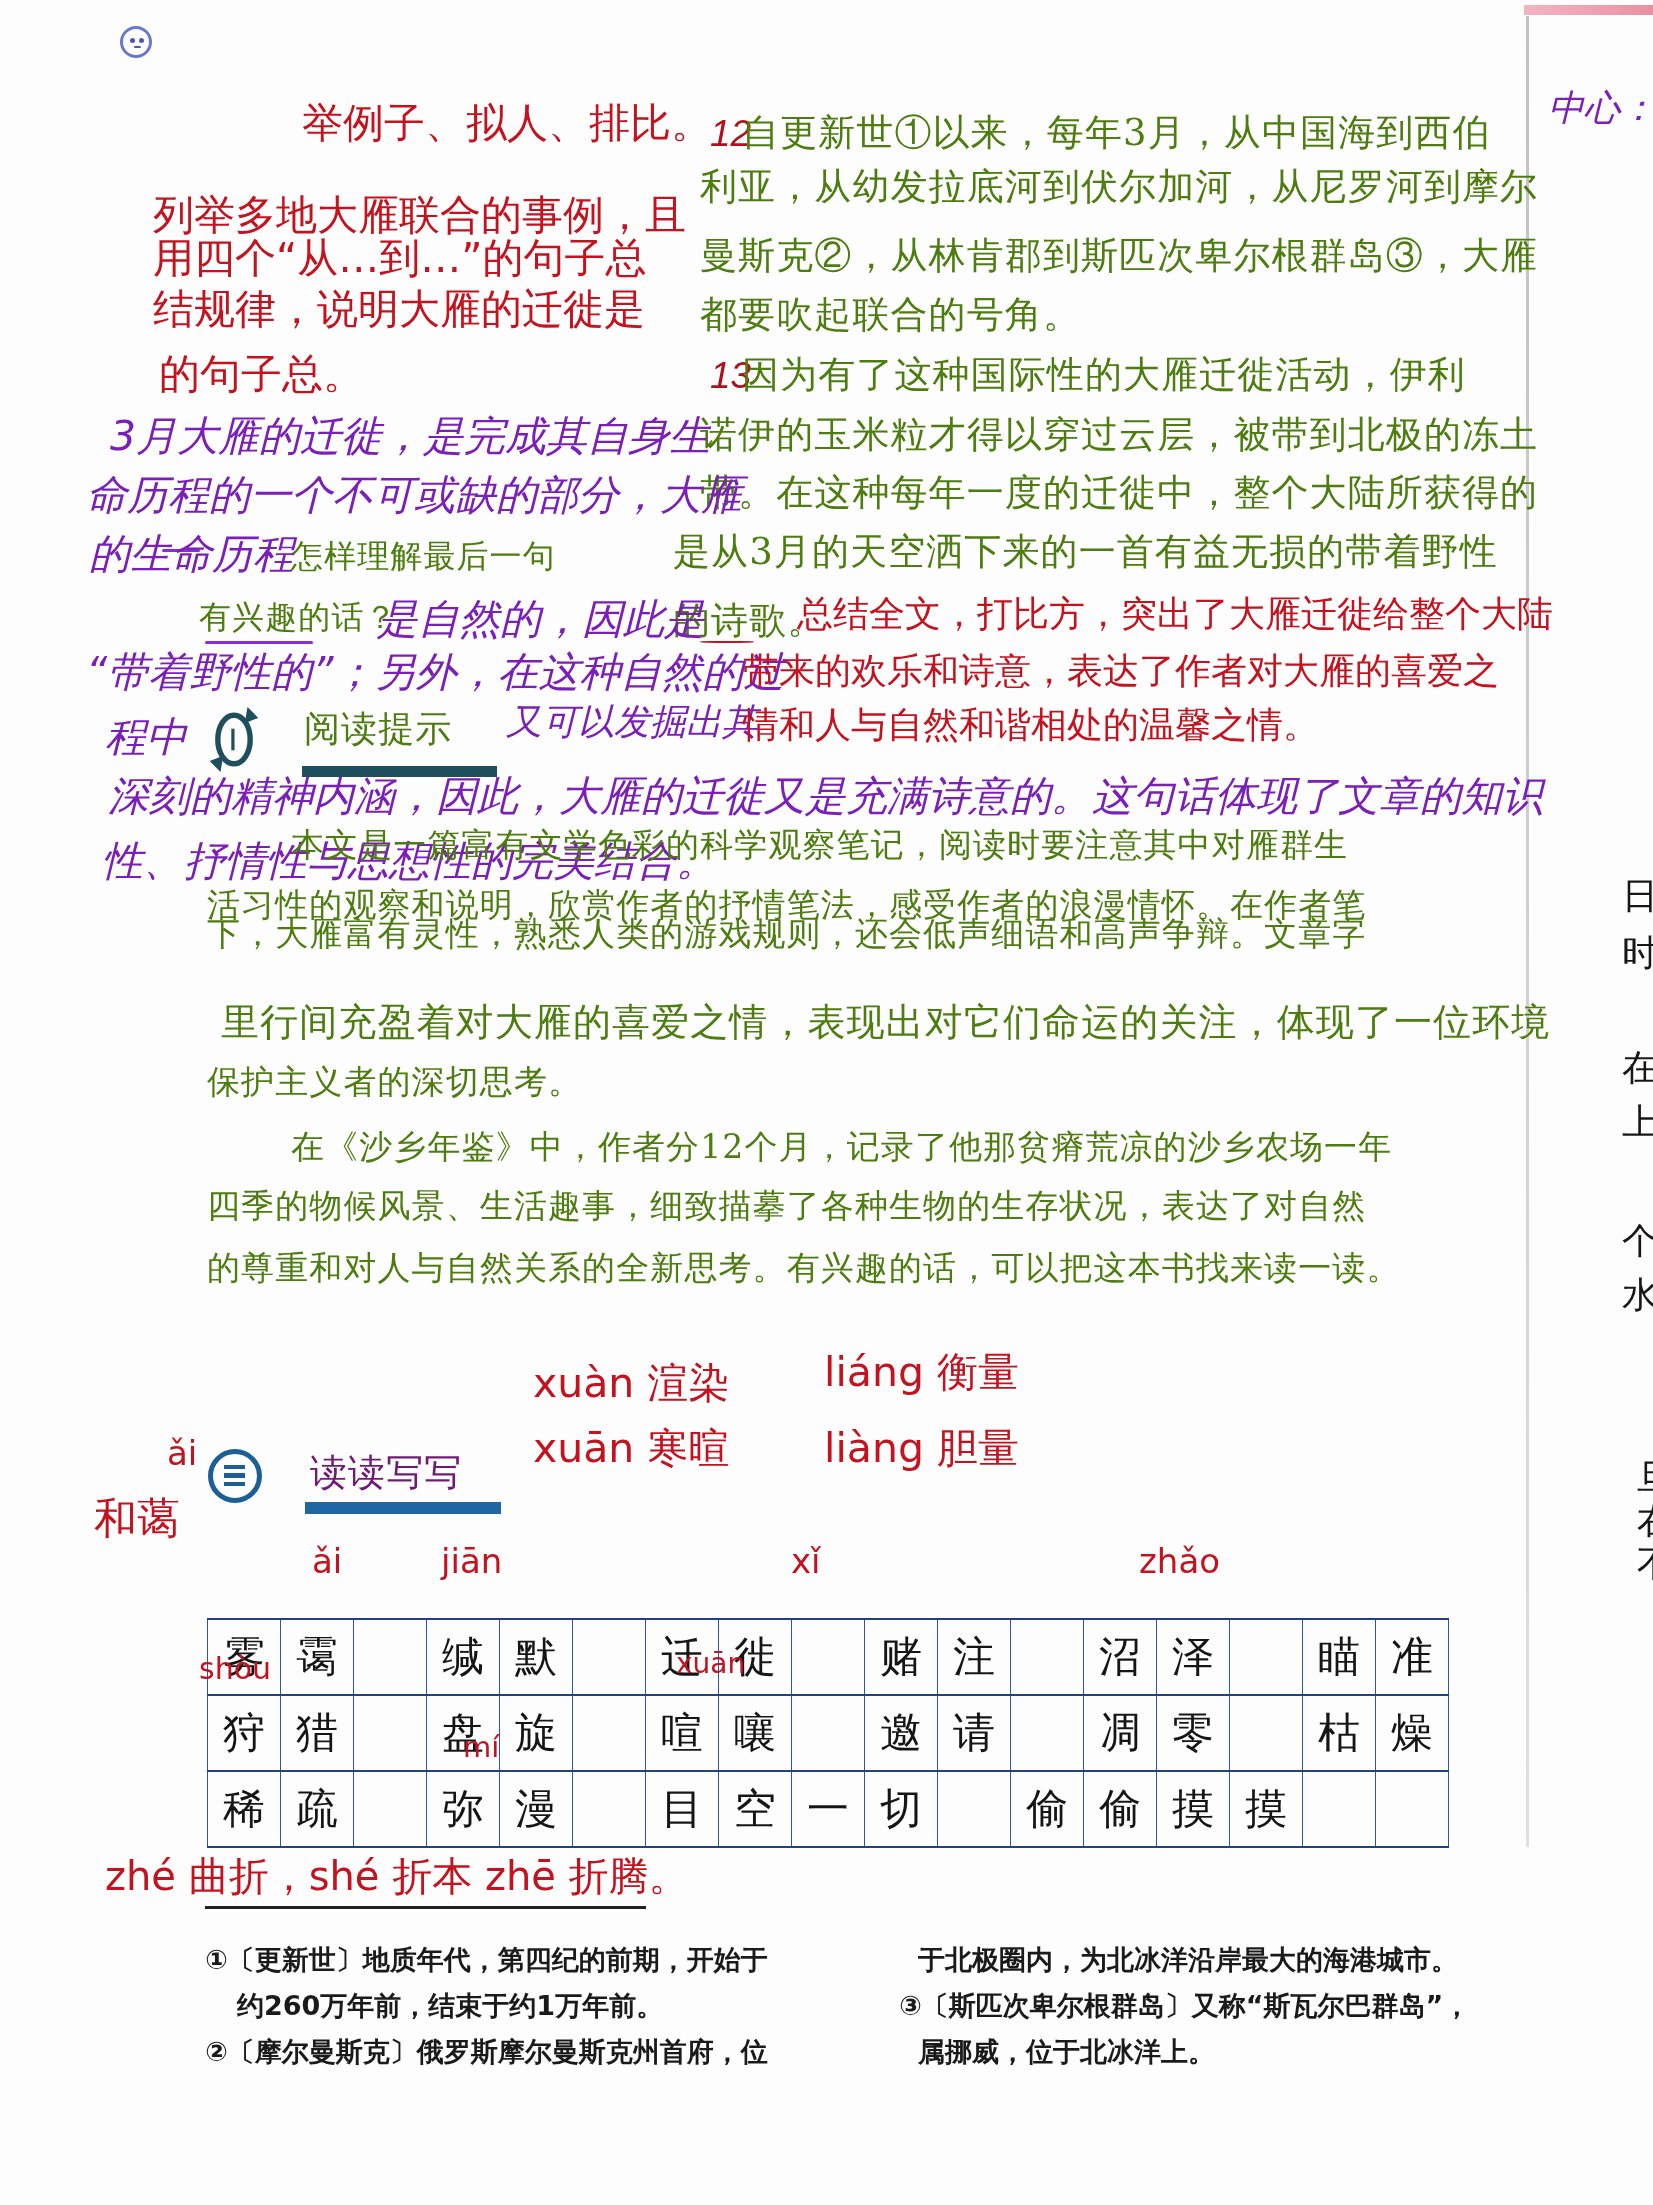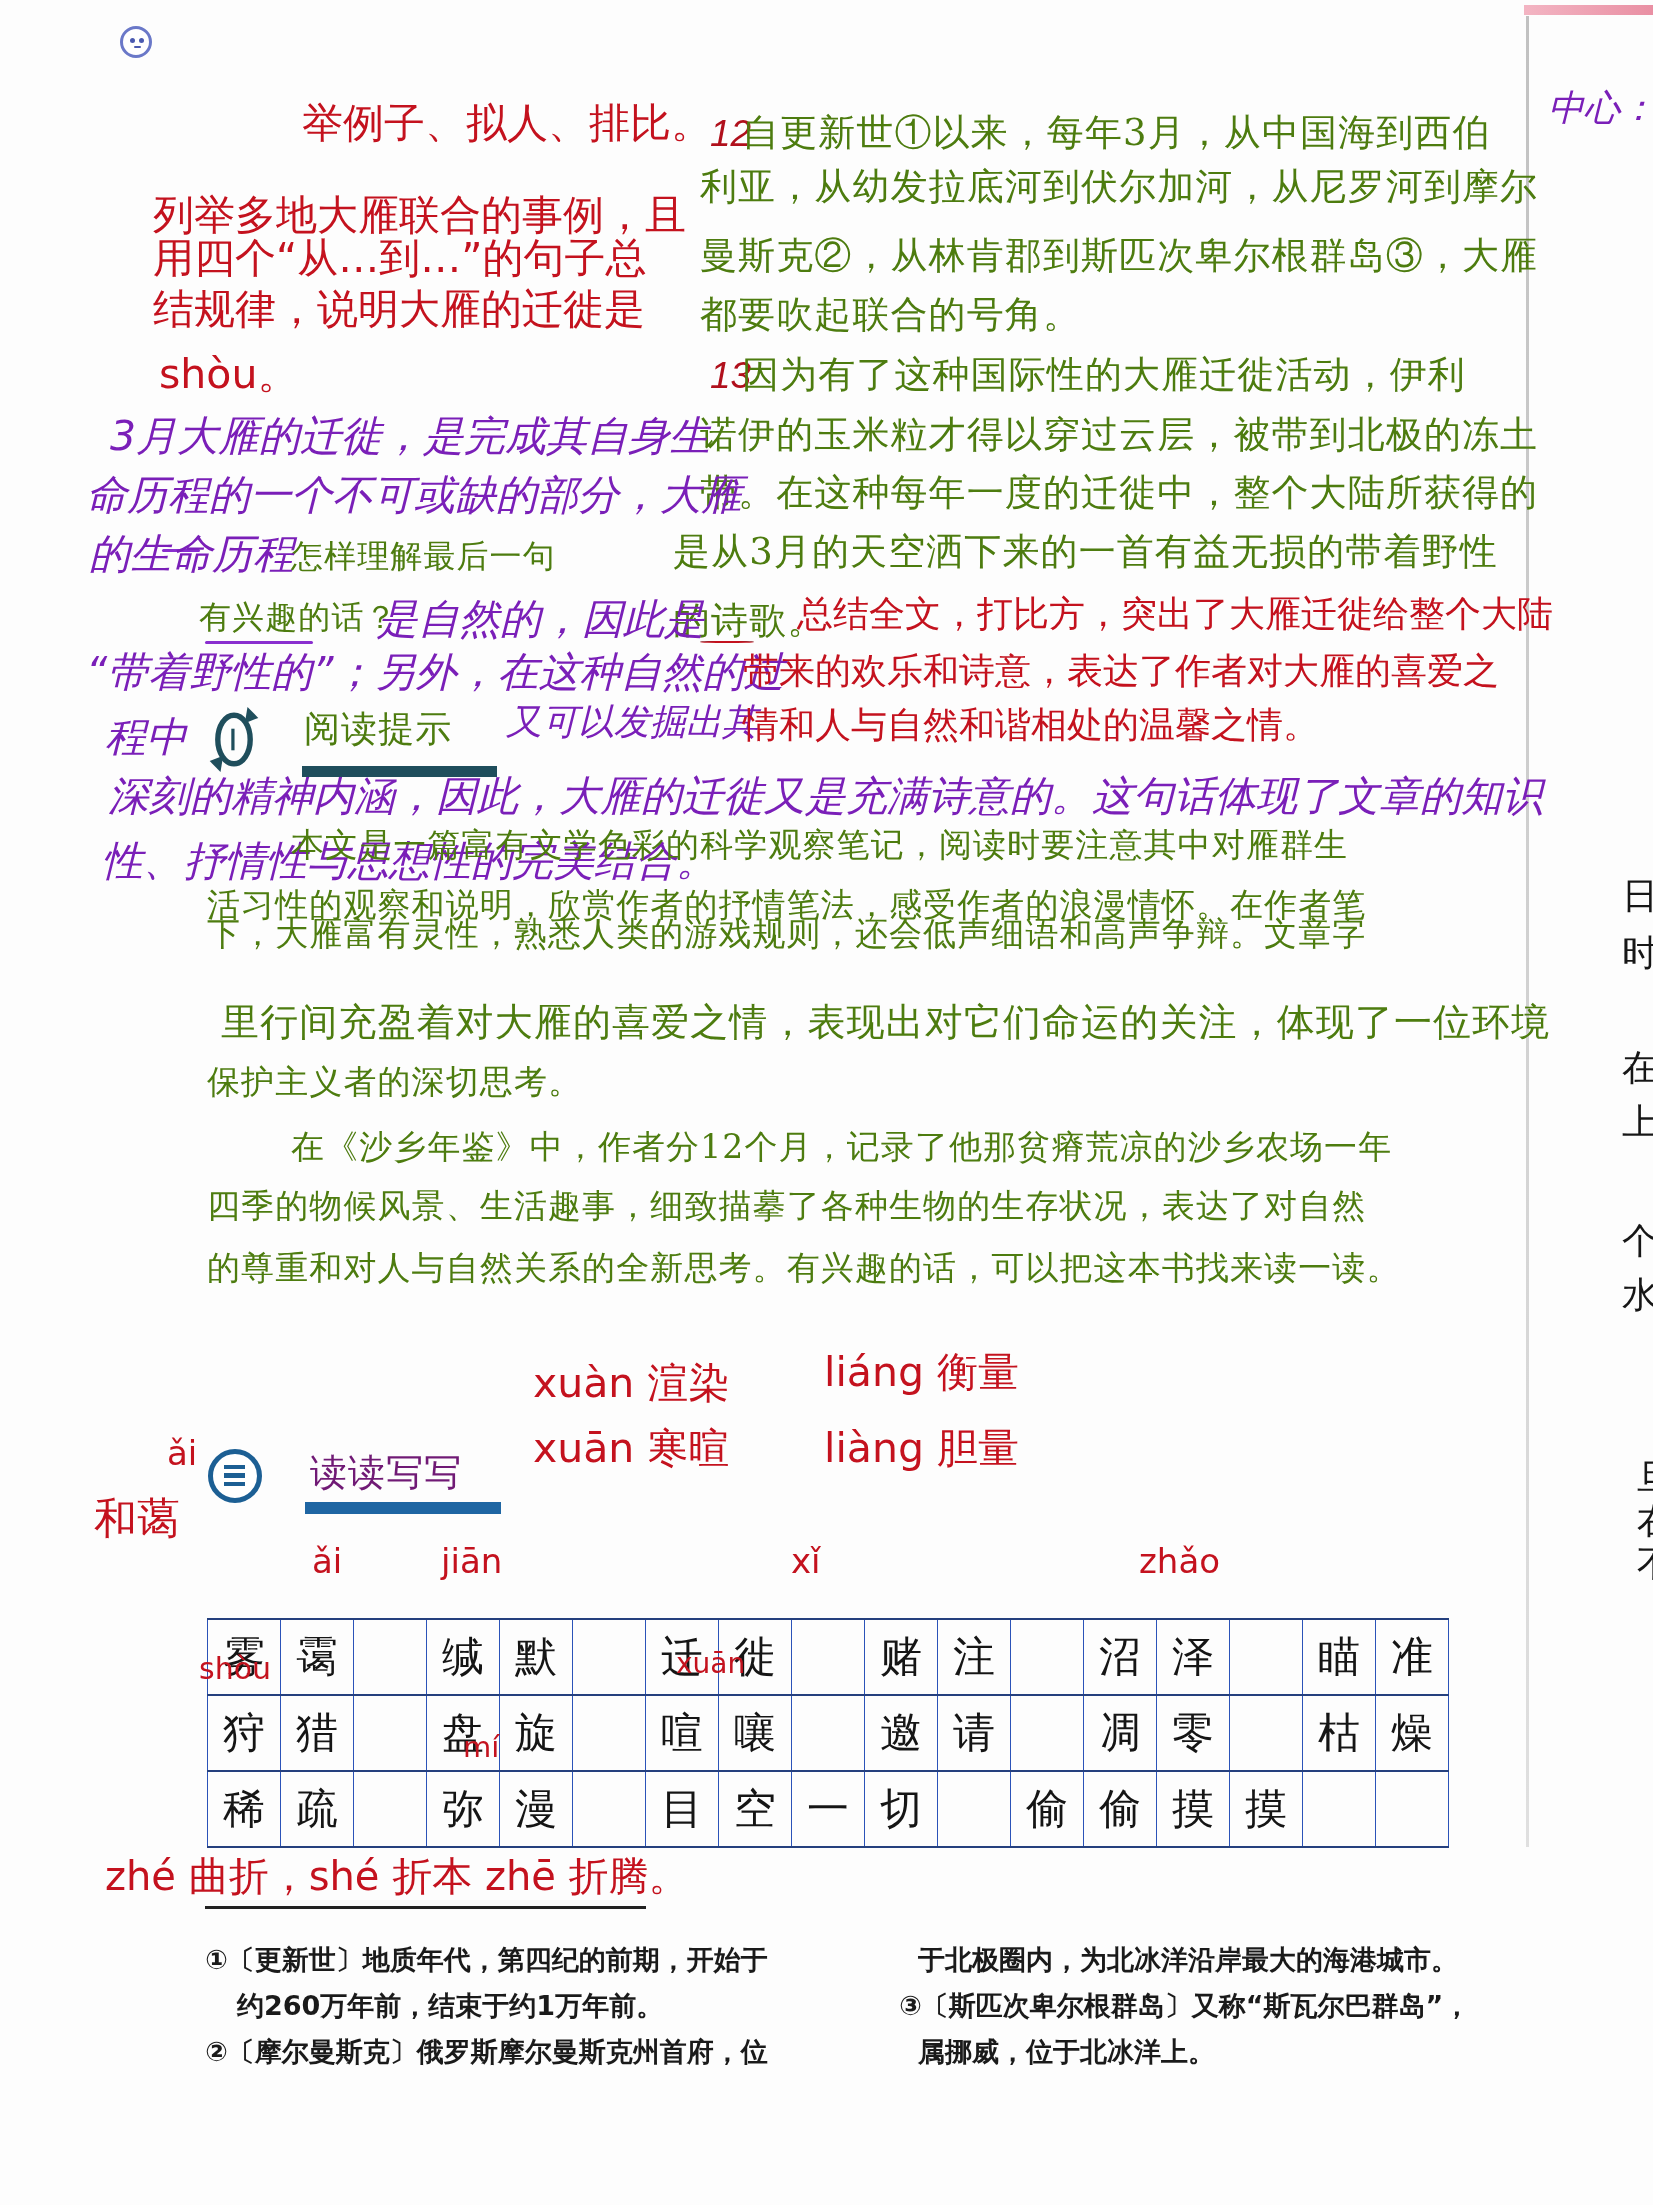--- a/index.html
+++ b/index.html
@@ -59,21 +59,21 @@
 
 <div class="abs print" style="left:291px;top:538px;font-size:32px">怎样理解最后一句</div>
 <div class="abs print" style="left:199px;top:599px;font-size:32px">有兴趣的话？</div>
 <div class="underline-purple" style="left:162px;top:549px;width:38px;"></div>
 <div class="underline-purple" style="left:205px;top:641px;width:108px;"></div>
 
 <div class="abs note-red" style="left:302px;top:102px">举例子、拟人、排比。</div>
 <div class="abs note-red" style="left:153px;top:194px">列举多地大雁联合的事例，且</div>
 <div class="abs note-red" style="left:153px;top:237px">用四个“从…到…”的句子总</div>
 <div class="abs note-red" style="left:153px;top:288px">结规律，说明大雁的迁徙是</div>
-<div class="abs note-red" style="left:159px;top:353px">shòu。</div>
+<div class="abs note-red" style="left:159px;top:353px">的句子总。</div>
 
 <div class="abs note-purple" style="left:110px;top:415px">3月大雁的迁徙，是完成其自身生</div>
 <div class="abs note-purple" style="left:86px;top:474px">命历程的一个不可或缺的部分，大雁</div>
 <div class="abs note-purple" style="left:89px;top:533px">的生命历程</div>
 <div class="abs note-purple" style="left:377px;top:598px">是自然的，因此是</div>
 <div class="abs note-purple" style="left:86px;top:651px">“带着野性的”；另外，在这种自然的过</div>
 <div class="abs note-purple" style="left:105px;top:716px">程中</div>
 <div class="abs note-purple" style="left:506px;top:700px;font-size:36px">又可以发掘出其</div>
 <div class="abs note-purple" style="left:108px;top:775px">深刻的精神内涵，因此，大雁的迁徙又是充满诗意的。这句话体现了文章的知识</div>
 <div class="abs note-purple" style="left:102px;top:840px">性、抒情性与思想性的完美结合。</div>

